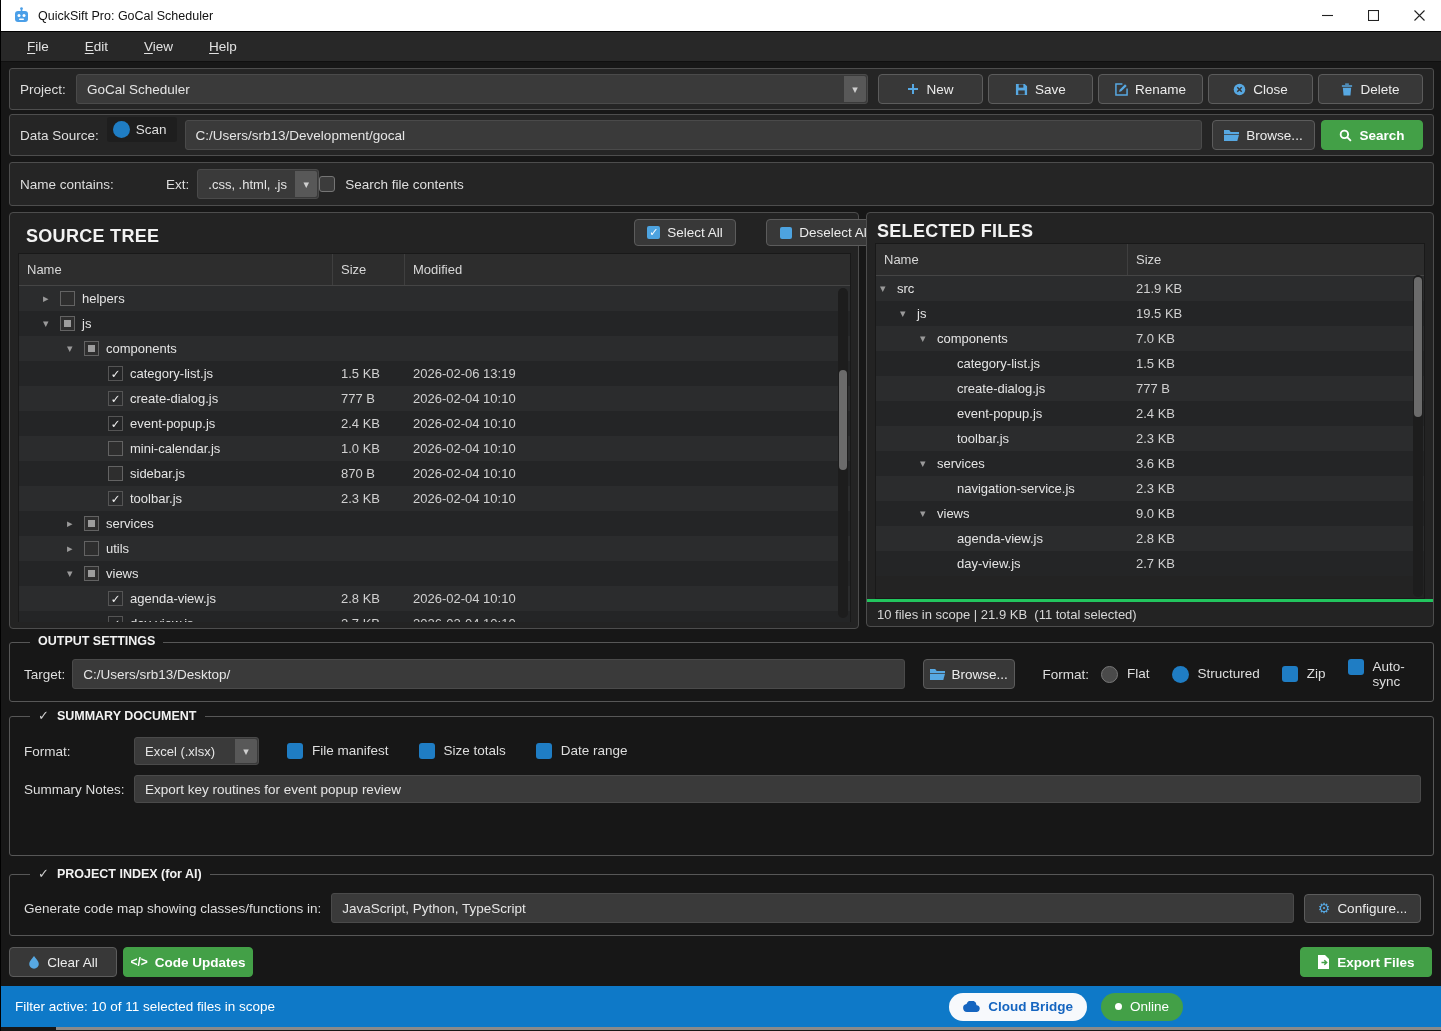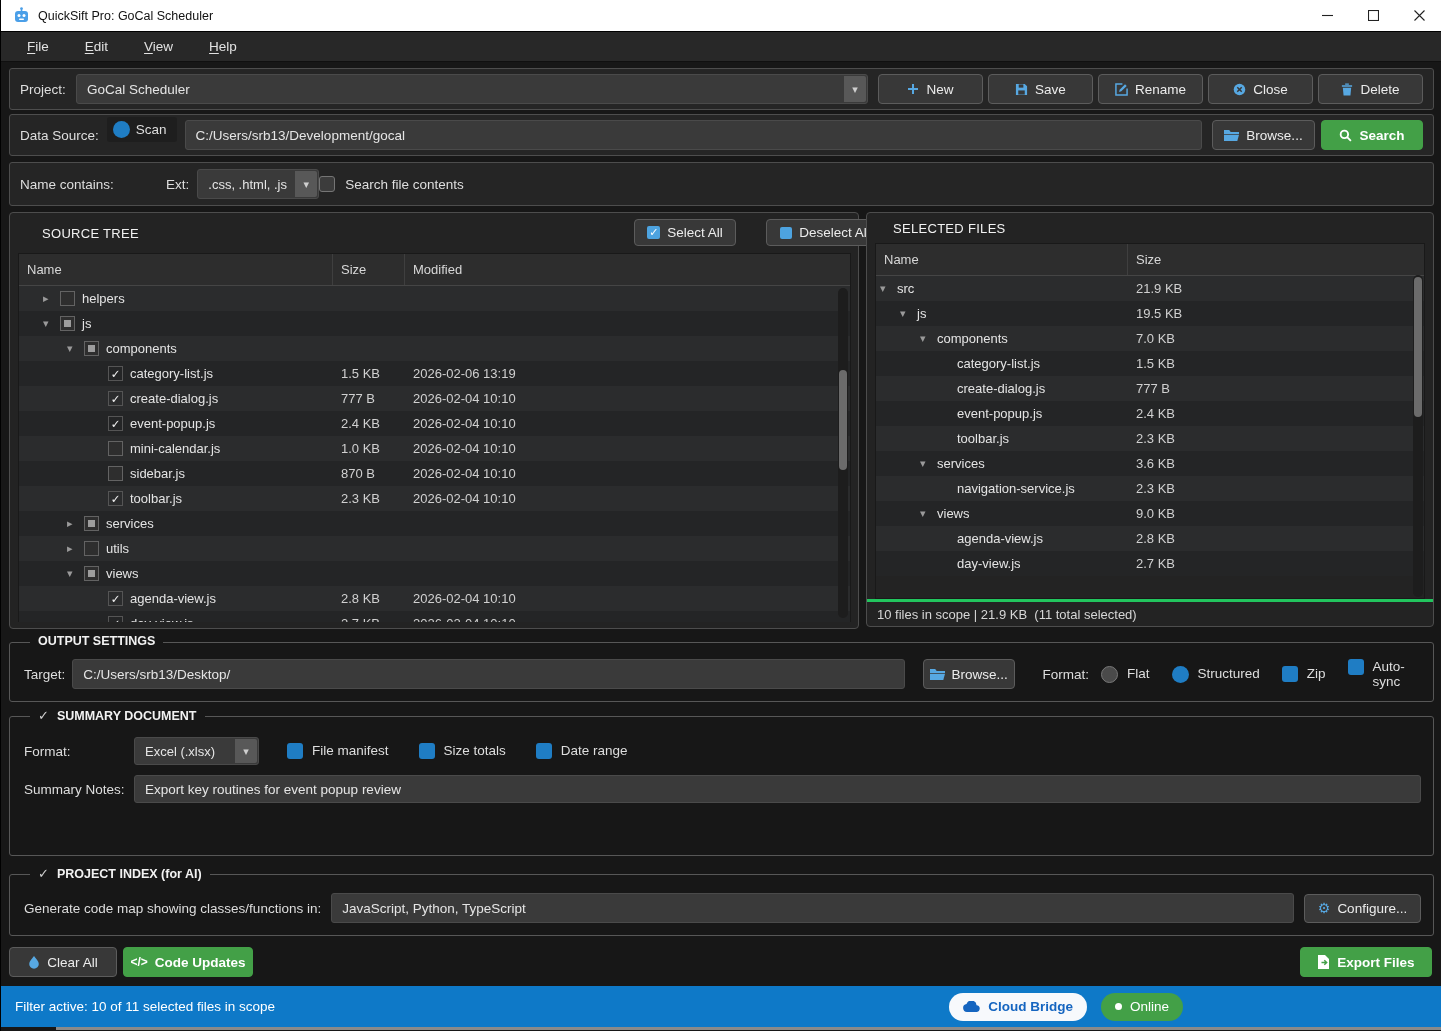--- a/index.html
+++ b/index.html
@@ -33,21 +33,21 @@
   
   .dot-radio { width:17px; height:17px; border-radius:50%; display:inline-block; }
   .dot-radio.on { background:#1f7dc4; }
   .dot-radio.off { background:#4a4a4a; border:1px solid #787878; }
   .cbx { width:16px; height:16px; border-radius:3px; display:inline-block; flex:none; }
   .cbx.on { background:#1f7dc4; }
   .cbx.off { background:#3c3c3c; border:1px solid #757575; }
 
   
   .treepanel { position:absolute; background:#232323; border:1px solid #4d4d4d; border-radius:4px; }
-  .panel-title { color:#f2f2f2; font-weight:normal; font-size:13px; letter-spacing:.3px;margin-left:16px; }
+  .panel-title { color:#f2f2f2; font-weight:bold; font-size:18px; letter-spacing:.3px; }
   .sel-btn { position:absolute; height:27px; }
   .icon-boxcheck { width:13px; height:13px; background:#4da3e0; border-radius:2px; color:#fff; font-size:11px; line-height:13px; text-align:center; display:inline-block; }
   .icon-boxfill { width:12px; height:12px; background:#4da3e0; border-radius:2px; display:inline-block; }
   .ttable { position:absolute; border:1px solid #191919; background:#232323; }
   .thead { display:flex; background:#2d2d2d; border-bottom:1px solid #454545; color:#d8d8d8; font-size:13px; }
   .thead > div { padding:8px 8px; border-right:1px solid #3f3f3f; }
   .thead > div:last-child { border-right:none; }
   .rows { overflow:hidden; position:relative; }
   .tree-row { display:flex; height:25px; align-items:center; color:#e4e4e4; font-size:13px; }
   .tree-row:nth-child(odd) { background:#2b2c2d; }

